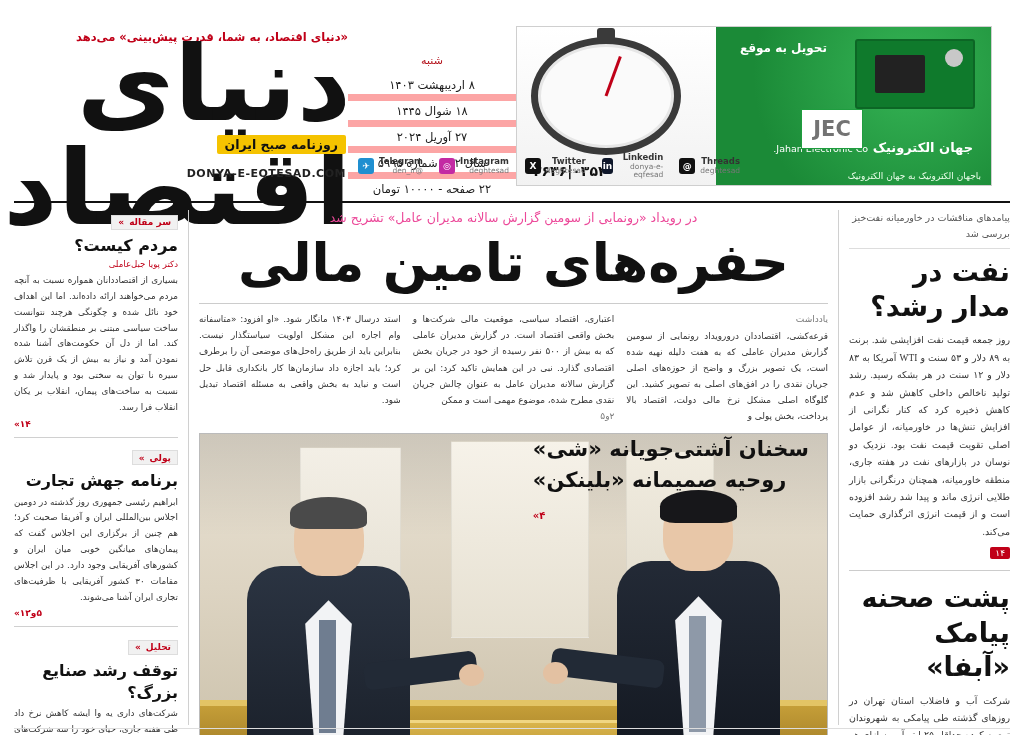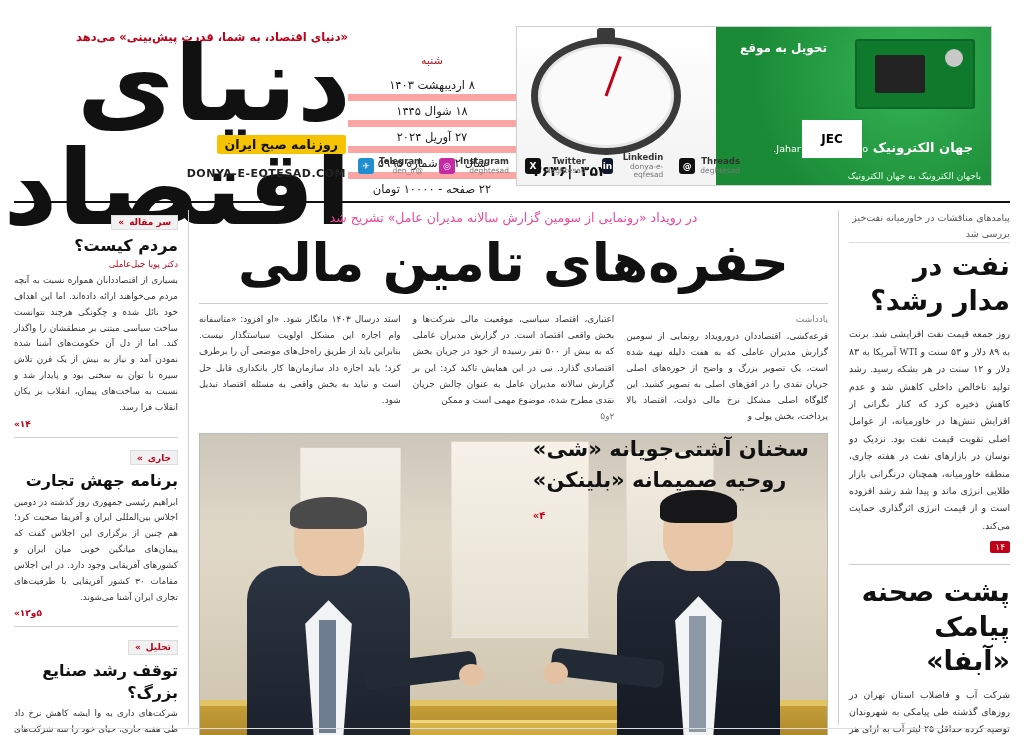--- a/index.html
+++ b/index.html
@@ -116,23 +116,23 @@
   }
   .ad-deliver {
     position: absolute; top: 14px; right: 164px; color: #fff; font-size: 12px; font-weight: bold;
   }
   .ad-logo {
     position: absolute; bottom: 28px; right: 18px; color: #fff;
     font-size: 13px; font-weight: bold; text-align: right; line-height: 1.5;
   }
   .ad-logo .en { font-size: 9.5px; font-weight: normal; }
   .ad-badge {
-    position: absolute; bottom: 26px; right: 128px;
+    position: absolute; bottom: 36px; right: 128px;
     width: 62px; height: 40px; background: #fff; border: 1px solid #1f9d3f;
-    color: #000000; font-size: 12px; font-weight: bold;
+    color: #737373; font-size: 21px; font-weight: bold;
     display: flex; align-items: center; justify-content: center;
   }
   .ad-watch {
     position: absolute; top: 10px; left: 14px; width: 150px; height: 118px;
   }
   .ad-watch .dial {
     position: absolute; inset: 0; border-radius: 50%;
     border: 7px solid #3a3a3a; background: #fafafa;
     box-shadow: inset 0 0 0 3px #e6e6e6;
   }
@@ -164,21 +164,21 @@
     display: flex; flex-direction: row;
   }
   
   .col-right { width: 172px; }     
   .col-center { flex: 1; padding: 0 10px; }
   .col-left { width: 175px; }
 
   
   .kicker {
     font-size: 9.5px; color: #555; text-align: right; line-height: 1.7;
-    border-bottom: 1px solid #ddd; margin-bottom: 6px;
+    border-bottom: 1px solid #ddd; padding-bottom: 6px; margin-bottom: 6px;
   }
   .headline-sm {
     font-size: 27px; font-weight: bold; color: #111; text-align: right;
     line-height: 1.28; margin: 4px 0 8px; direction: rtl;
   }
   .body-sm {
     font-size: 9.4px; color: #333; text-align: justify; line-height: 1.85;
     direction: rtl; text-align-last: right; font-family: Liberation Serif, serif;
   }
   .pagenum {
@@ -478,21 +478,21 @@
         <div class="side-head">مردم کیست؟</div>
         <div class="side-byline">دکتر پویا جبل‌عاملی</div>
         <div class="side-body">بسیاری از اقتصاددانان همواره نسبت به آنچه مردم می‌خواهند ارائه داده‌اند. اما این اهداف خود نائل شده و چگونگی هرچند نتوانست ساخت سیاسی مبتنی بر منطقشان را واگذار کند. اما از دل آن حکومت‌های آشنا شده نمودن آمد و نیاز به بیش از یک قرن تلاش سیره نا توان به سختی بود و پایدار شد و نسبت به ساخت‌های پیمان، انقلاب بر یکان انقلاب فرا رسد.</div>
         <div class="side-more">۱۴»</div>
       </div>
       <div class="side-sep"></div>
 
       <div>
         <div class="side-tag">
           <span class="chev">»</span>
-          <span>جاری</span>
+          <span>پولی</span>
         </div>
         <div class="side-head">برنامه جهش تجارت</div>
         <div class="side-body">ابراهیم رئیسی جمهوری روز گذشته در دومین اجلاس بین‌المللی ایران و آفریقا صحبت کرد؛ هم چنین از برگزاری این اجلاس گفت که پیمان‌های میانگین خوبی میان ایران و کشورهای آفریقایی وجود دارد. در این اجلاس مقامات ۳۰ کشور آفریقایی با ظرفیت‌های تجاری ایران آشنا می‌شوند.</div>
         <div class="side-more">۵و۱۲»</div>
       </div>
       <div class="side-sep"></div>
 
       <div>
         <div class="side-tag">
           <span class="chev">»</span>

